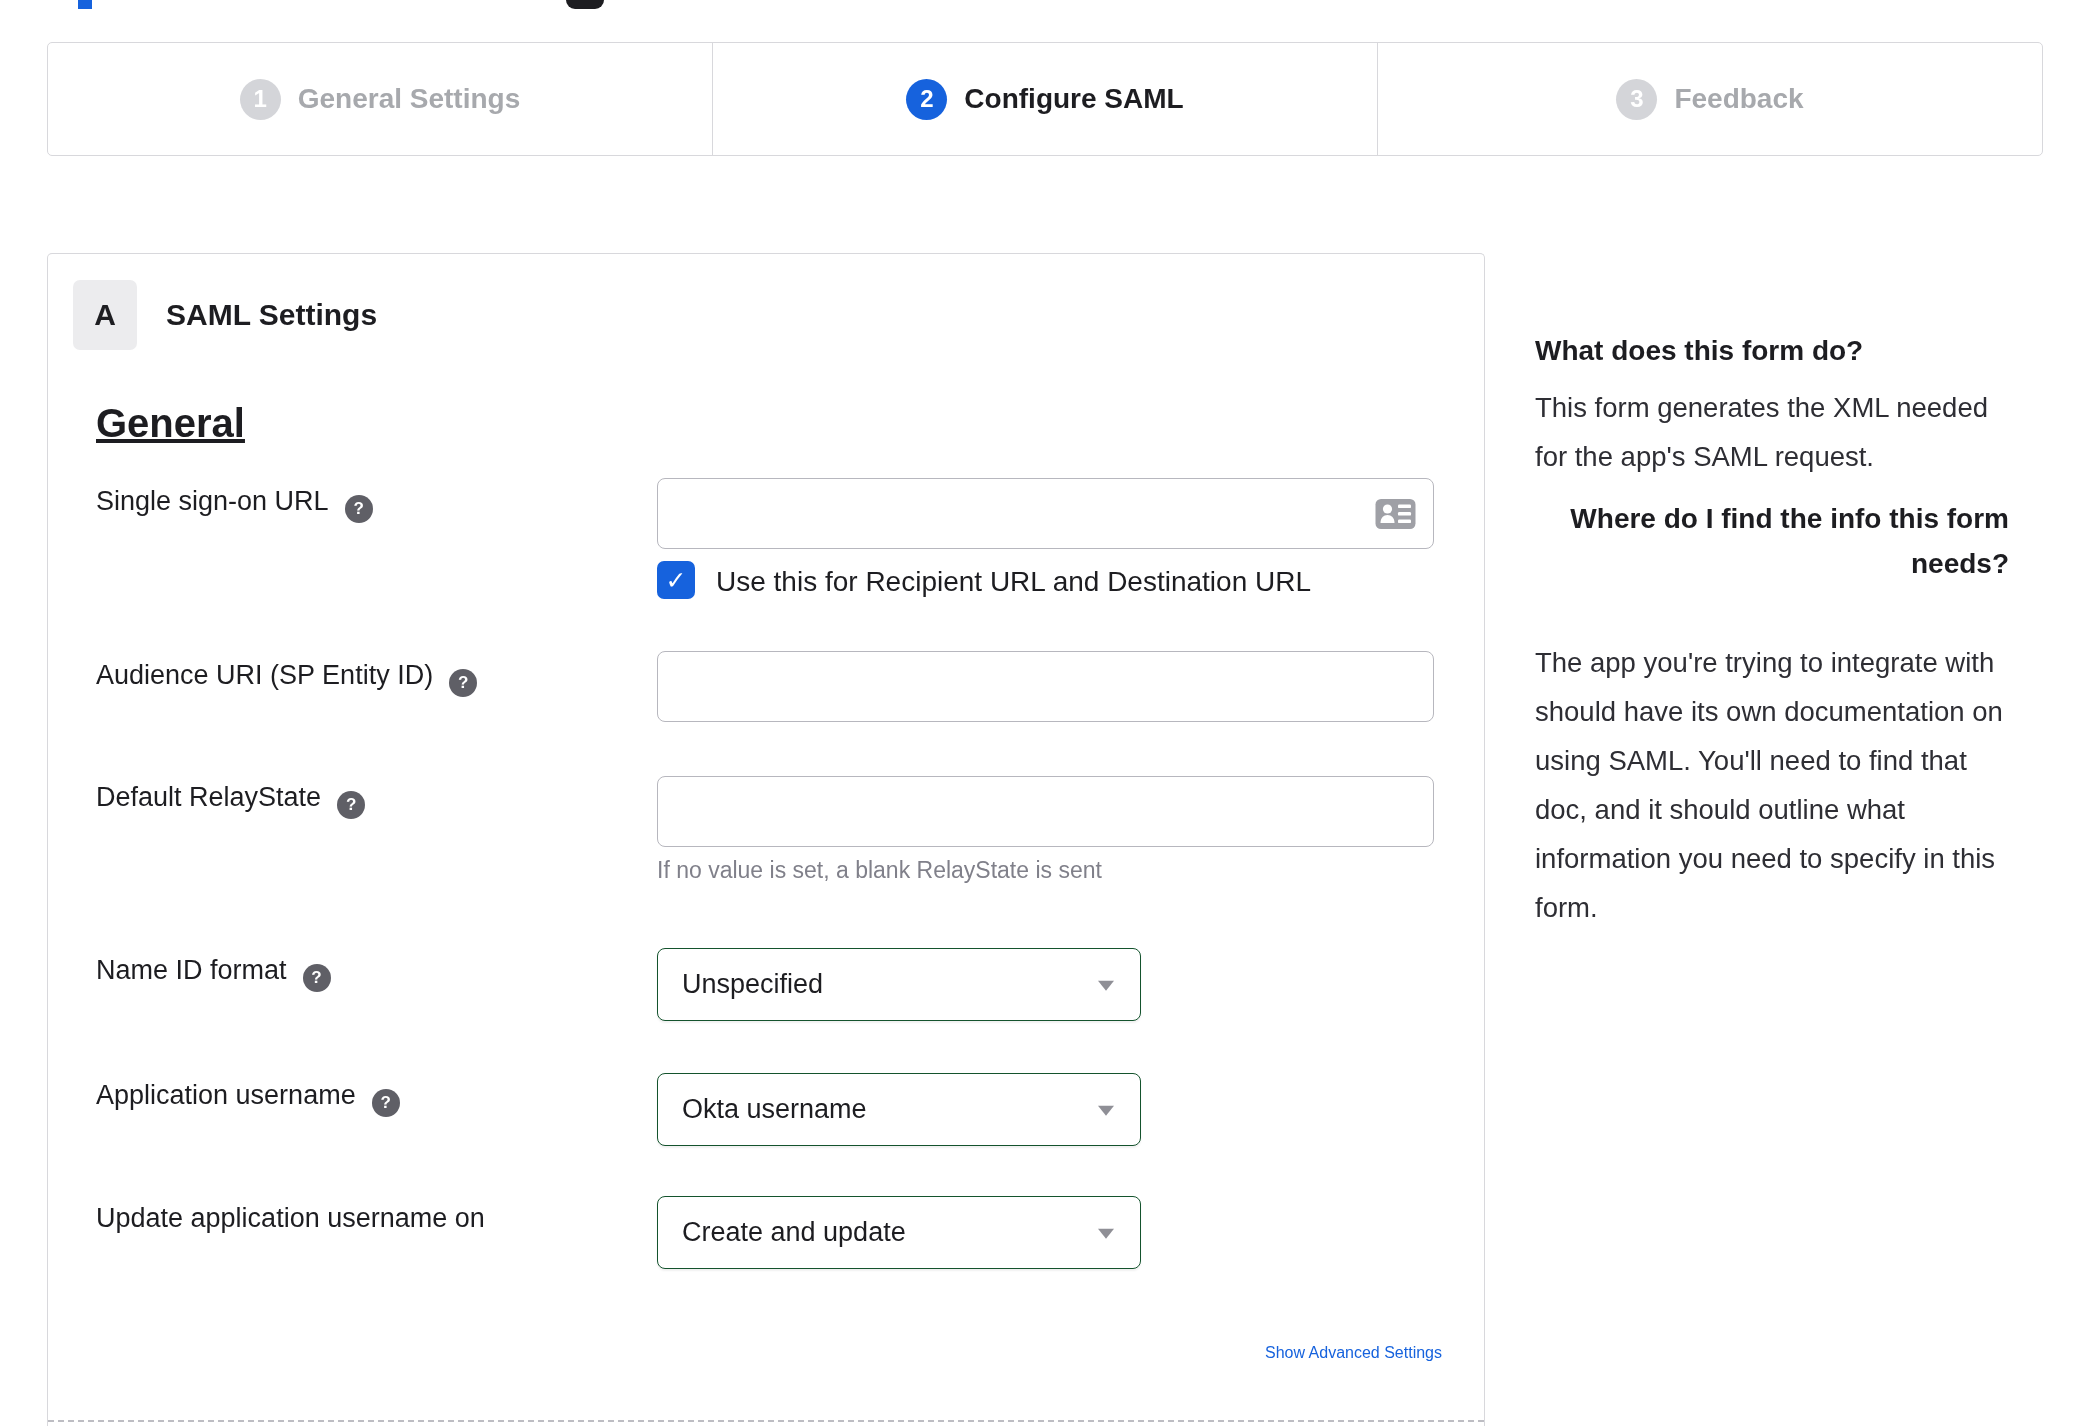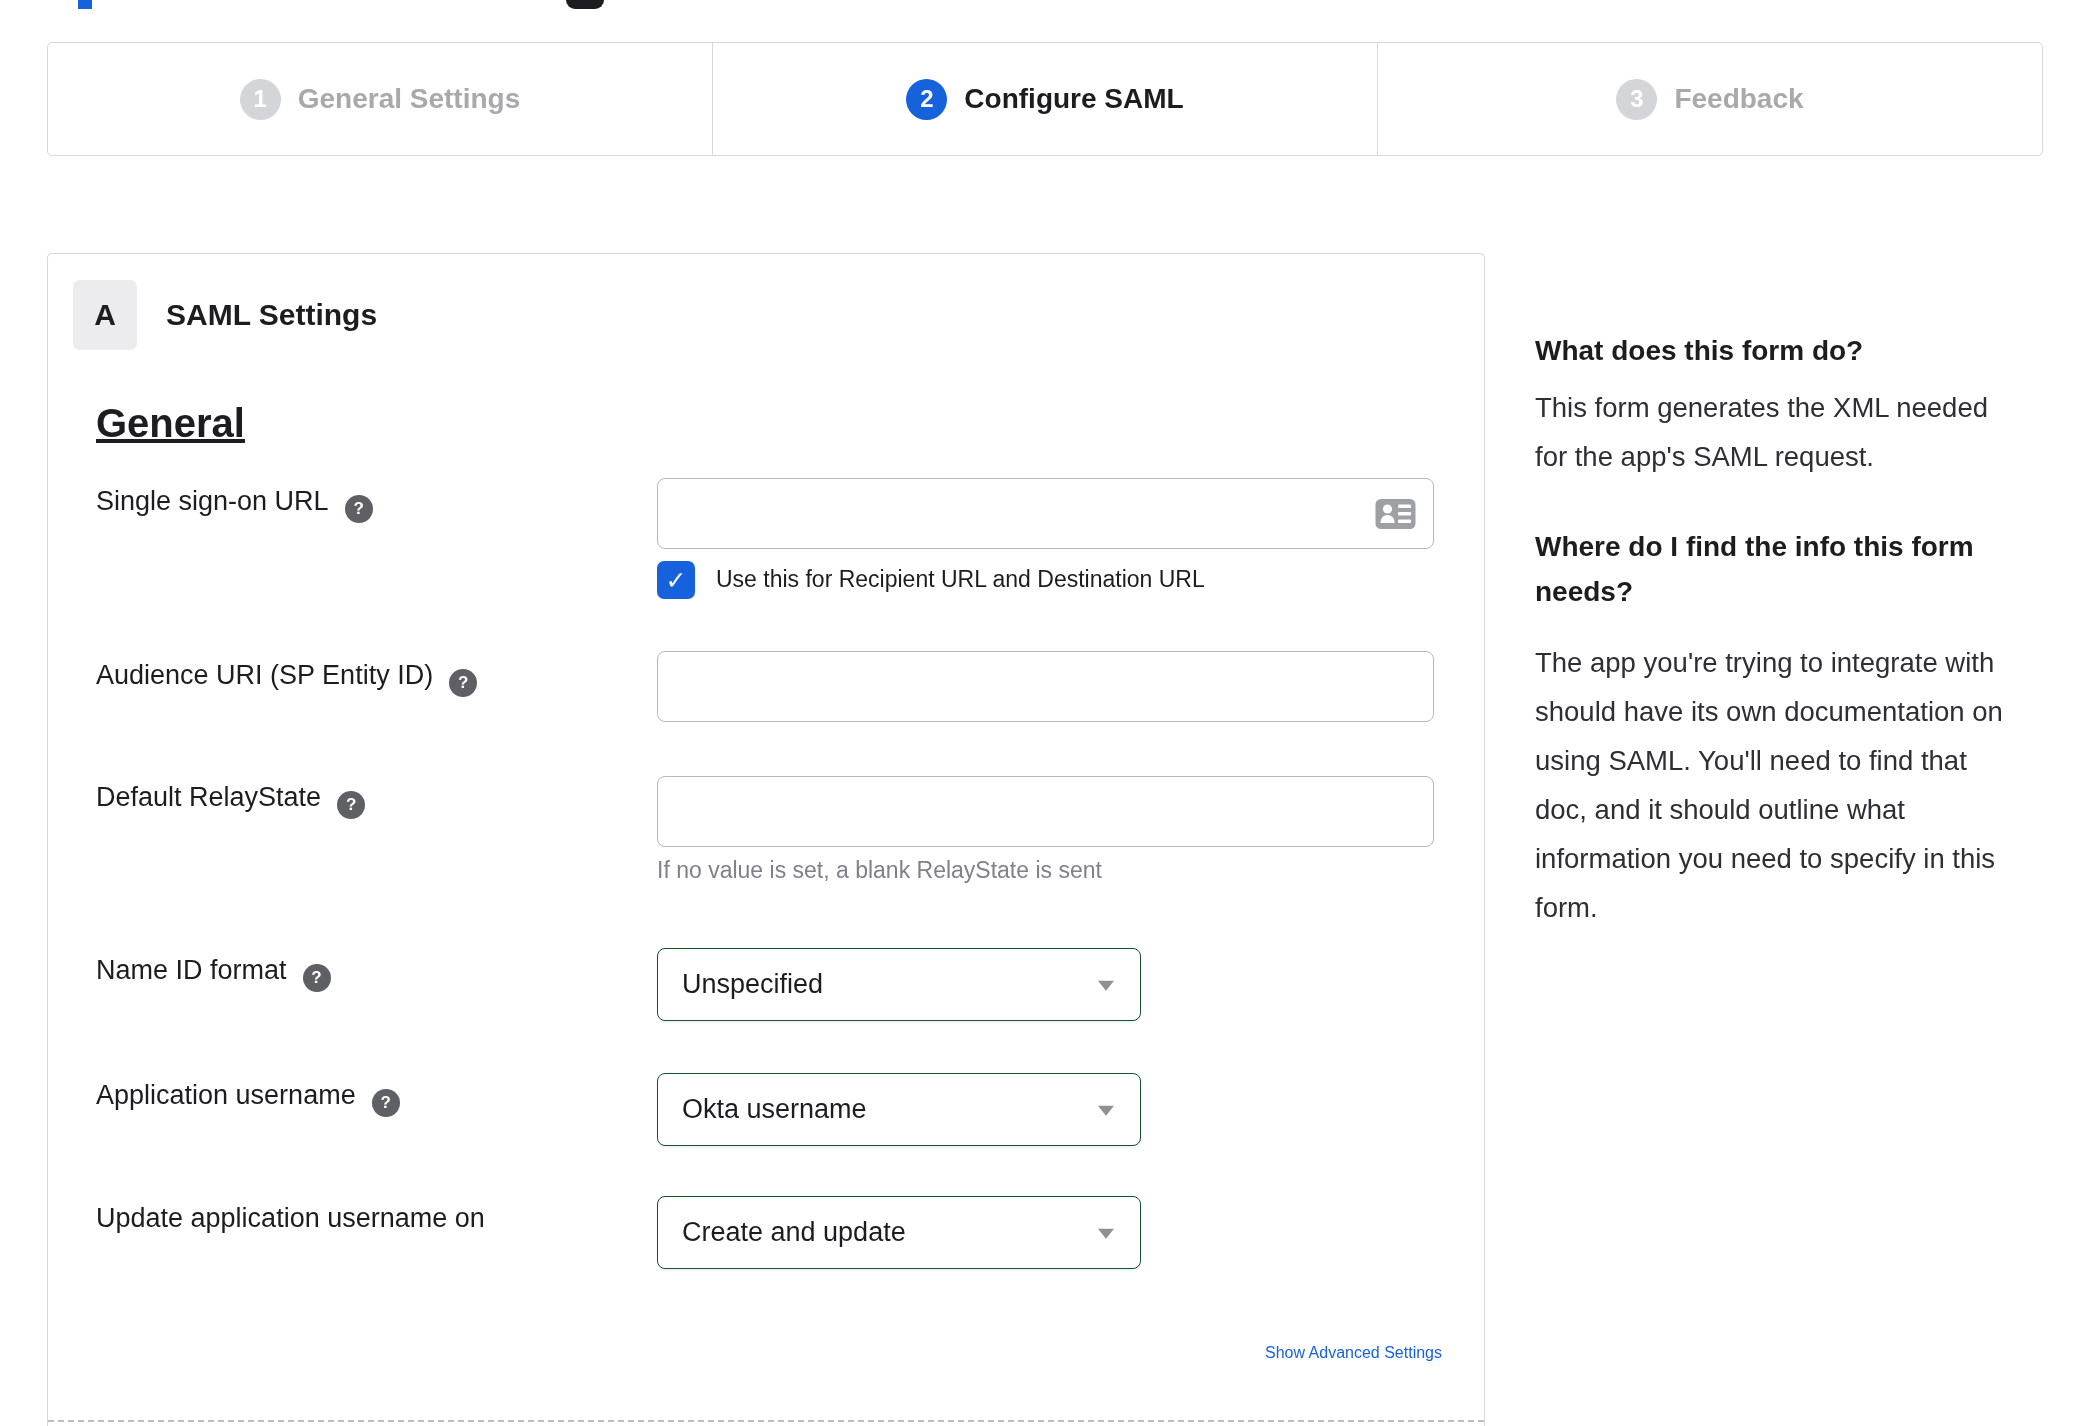--- a/index.html
+++ b/index.html
@@ -39,21 +39,21 @@
   .text-input { position:absolute; left:609px; width:777px; height:71px; border:1px solid #b7b7be;
                 border-radius:8px; background:#fff; font-size:27px; padding:0 60px 0 22px;
                 font-family:"Liberation Sans","DejaVu Sans",sans-serif; color:#1d1d21; outline:none; }
   .input-wrap { position:absolute; left:609px; width:777px; height:71px; }
   .input-wrap .text-input { position:absolute; left:0; top:0; width:100%; height:100%; }
   .card-icon { position:absolute; right:18px; top:50%; transform:translateY(-50%); pointer-events:none; }
 
   .checkbox { position:absolute; left:609px; width:38px; height:38px; background:#1662dd;
               border-radius:7px; display:flex; align-items:center; justify-content:center;
               color:#fff; font-size:25px; font-weight:700; }
-  .checkbox-label { position:absolute; left:668px; font-size:23px; color:#1d1d21; white-space:nowrap; }
+  .checkbox-label { position:absolute; left:668px; font-size:28px; color:#1d1d21; white-space:nowrap; }
 
   .helper-text { position:absolute; left:609px; font-size:23px; color:#80808a; white-space:nowrap; }
 
   .select { position:absolute; left:609px; width:484px; height:73px; border:1px solid #14532d;
             border-radius:8px; background:#fff; box-shadow:0 2px 2px rgba(0,0,0,0.06);
             display:flex; align-items:center; padding:0 24px; font-size:27px; color:#1d1d21; cursor:default; }
   .select .caret { position:absolute; right:26px; top:50%; transform:translateY(-42%);
                    width:0; height:0; border-left:8px solid transparent; border-right:8px solid transparent;
                    border-top:10px solid #8f8f96; }
 
@@ -151,17 +151,17 @@
     </div>
 
     <a class="advanced-link" href="#">Show Advanced Settings</a>
 
     <div class="dashed-divider"></div>
   </div>
 
   <div class="help-col">
     <div class="help-q" style="top:328px;text-align:center;">What does this form do?</div>
     <div class="help-a" style="top:383px; width:474px;">This form generates the XML needed for the app's SAML request.</div>
-    <div class="help-q" style="top:524px; width:474px;">Where do I find the info this form needs?</div>
+    <div class="help-q" style="top:496px; width:474px;text-align:right;">Where do I find the info this form needs?</div>
     <div class="help-a" style="top:638px; width:490px;">The app you're trying to integrate with should have its own documentation on using SAML. You'll need to find that doc, and it should outline what information you need to specify in this form.</div>
   </div>
 
 </div>
 
 </body></html>

